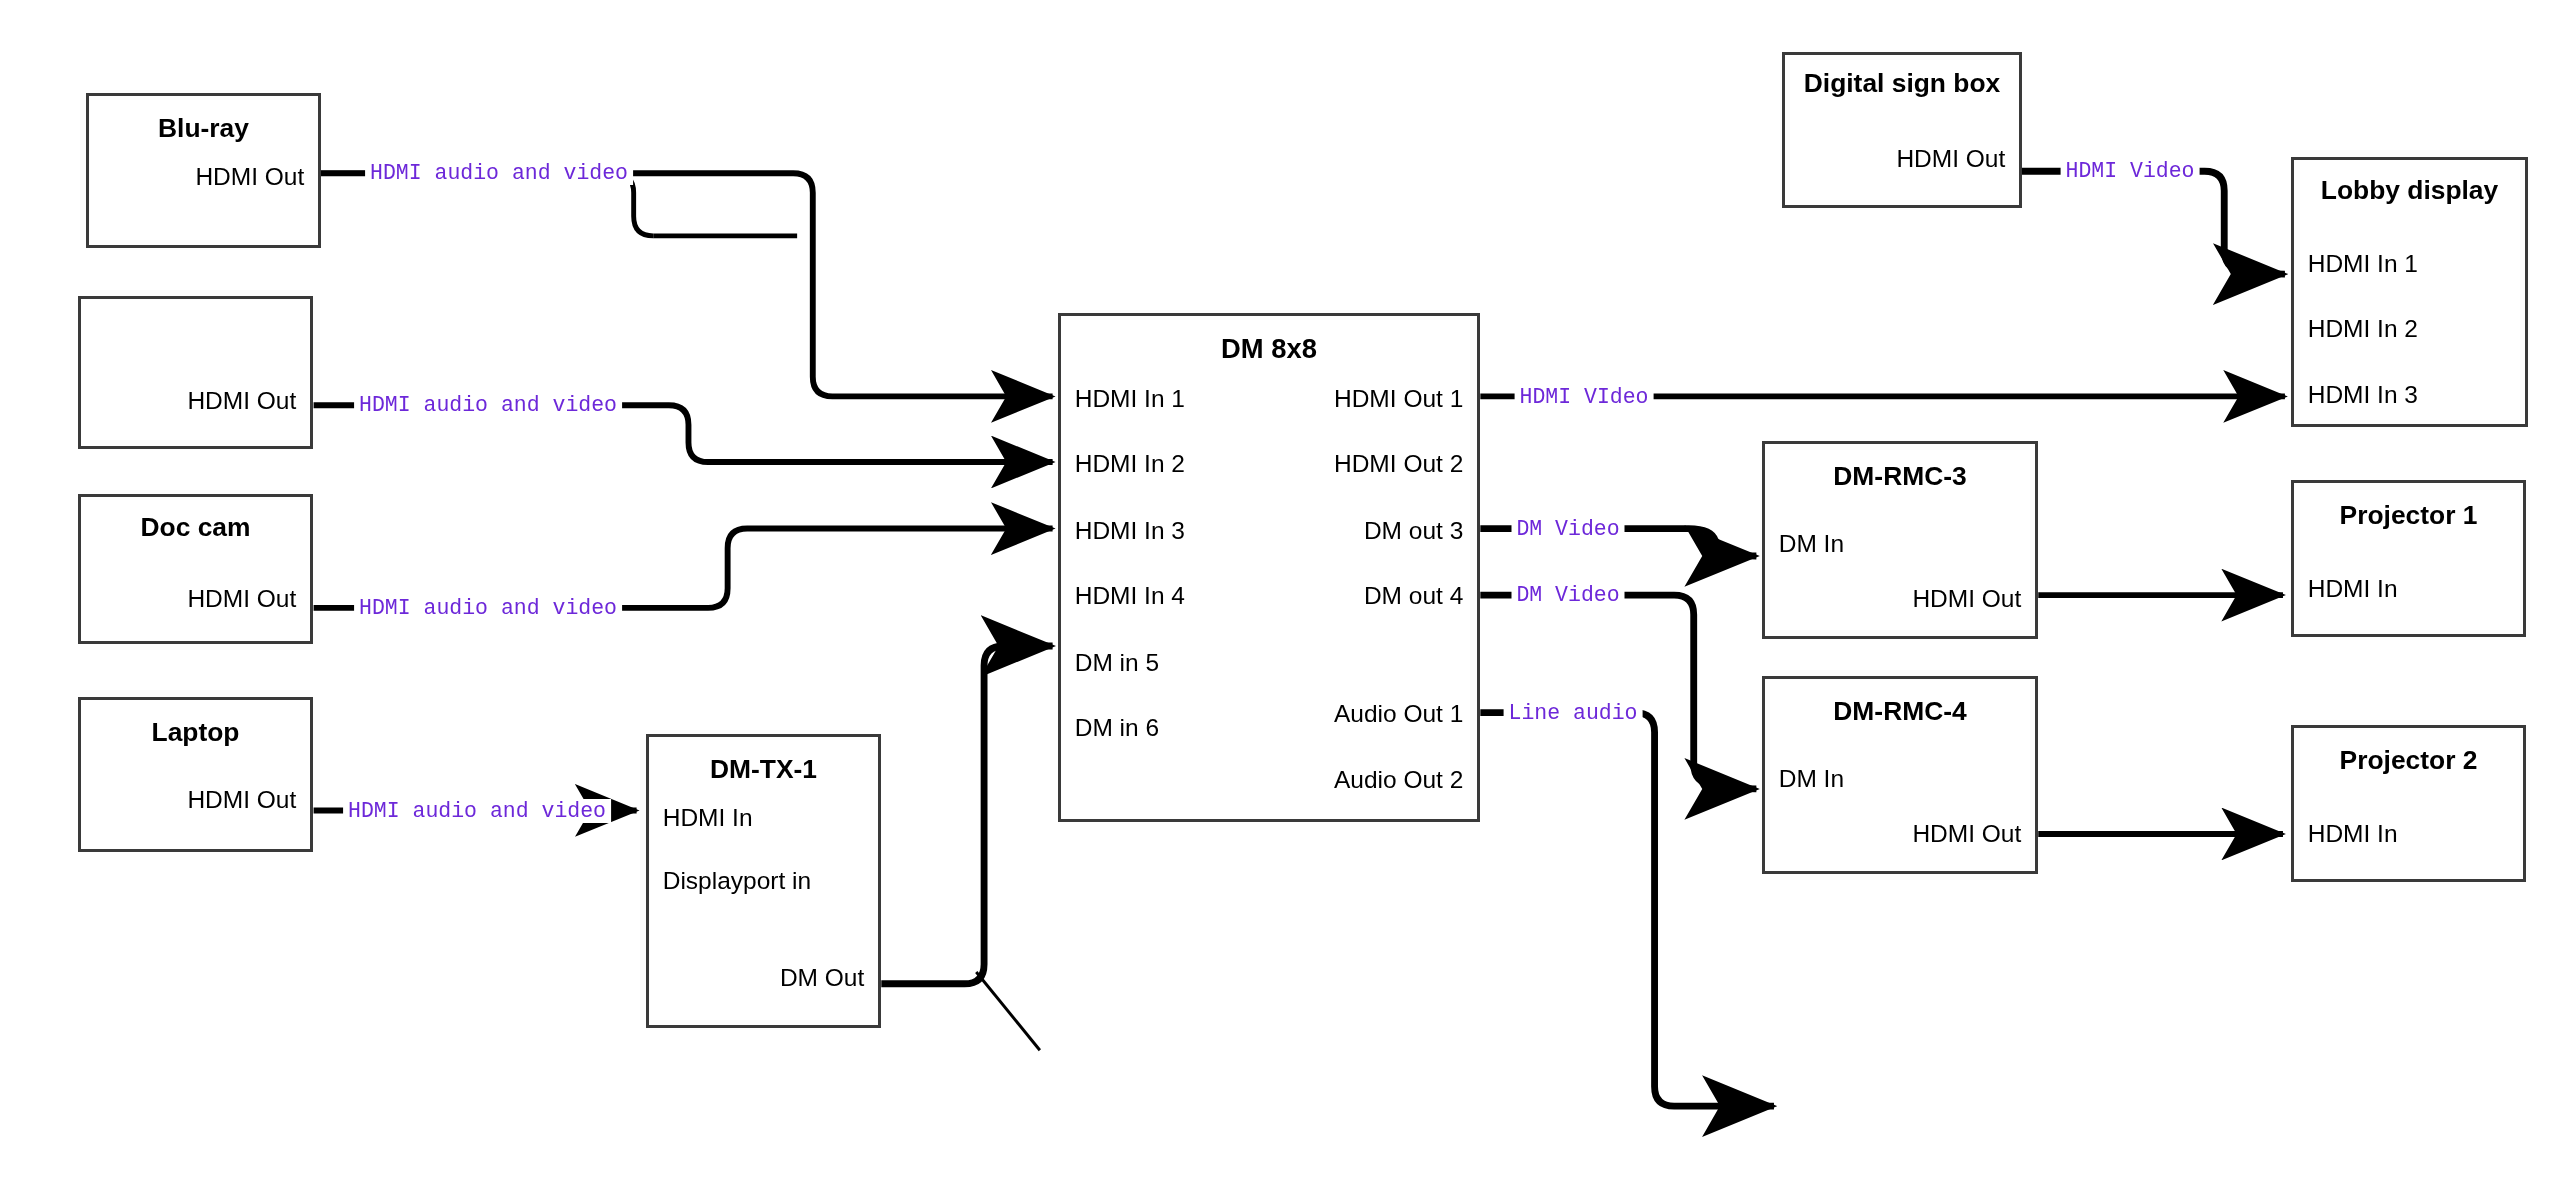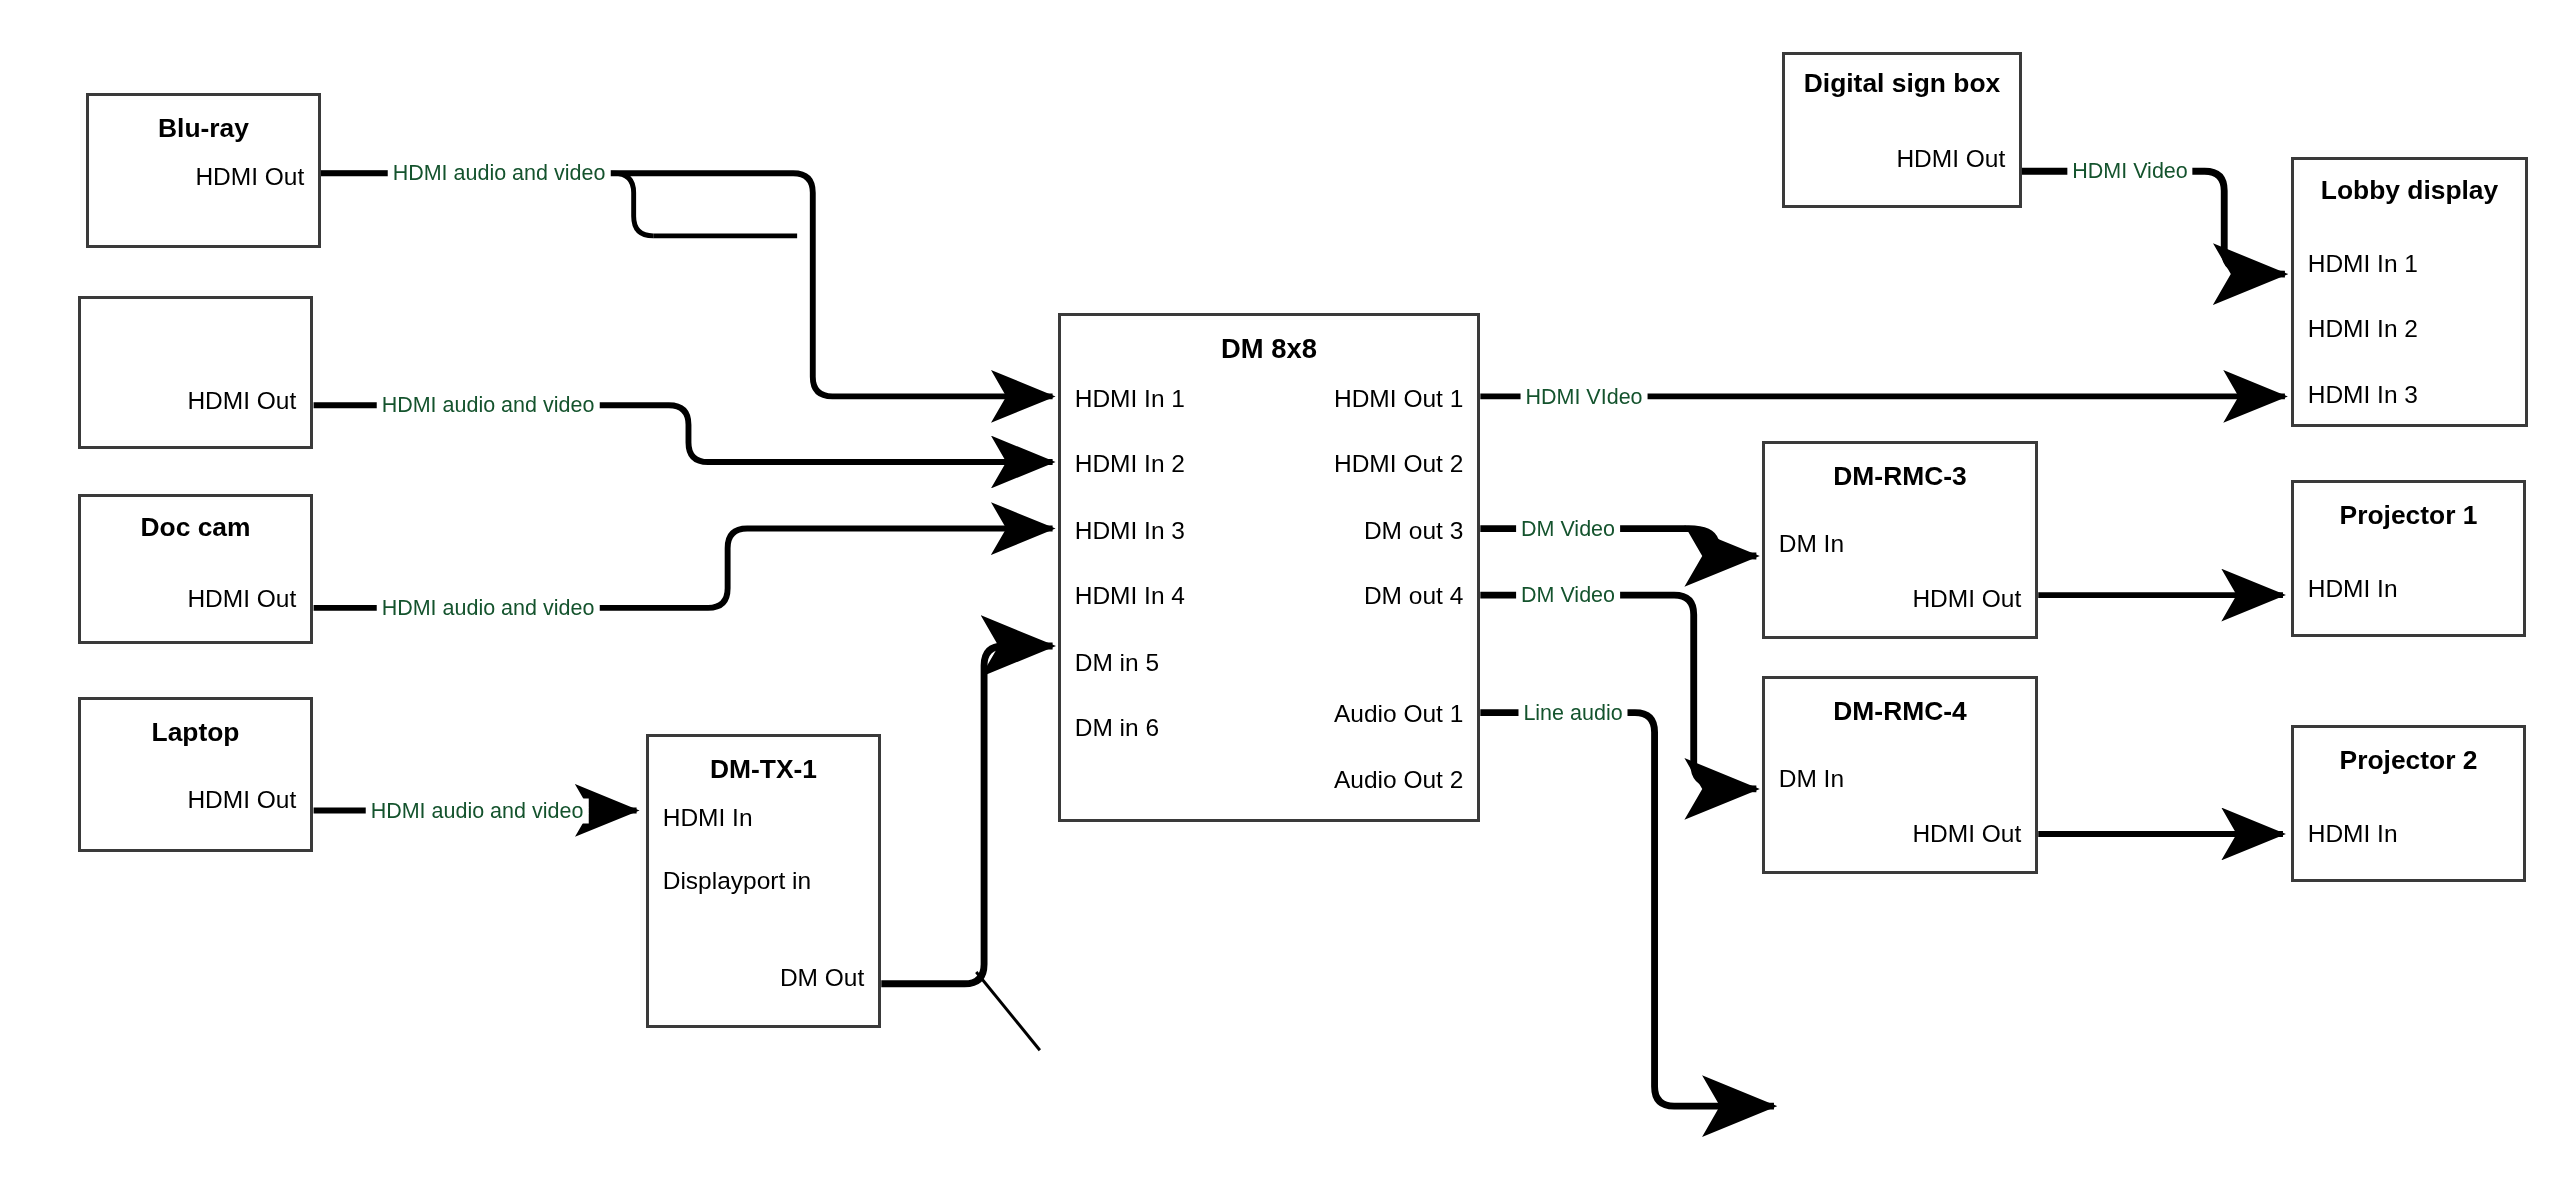--- a/index.html
+++ b/index.html
@@ -6,21 +6,21 @@
   #canvas{position:relative;width:2576px;height:1201px;background:#ffffff;
           font-family:"Liberation Sans",sans-serif;overflow:hidden;}
   .node{position:absolute;box-sizing:border-box;border:3.9px solid #3a3a3a;background:#ffffff;}
   .node .title{position:absolute;left:0;right:0;text-align:center;font-weight:bold;color:#000;line-height:1.12;}
   .port{position:absolute;color:#000;white-space:nowrap;}
   .port.l{left:13.7px;text-align:left;}
   .port.r{right:13.7px;text-align:right;}
   .note{position:absolute;box-sizing:border-box;border:2px dotted #2b2b2b;background:#fff;
         display:flex;align-items:center;justify-content:center;text-align:center;color:#000;line-height:1.18;}
   #wires{position:absolute;left:0;top:0;width:2576px;height:1201px;pointer-events:none;}
-  .elabel{position:absolute;color:#14532d;white-space:nowrap;background:#ffffff;padding:0 4.9px;transform:translate(-50%,-50%);}
+  .elabel{position:absolute;color:#6d28d9;white-space:nowrap;background:#ffffff;padding:0 4.9px;transform:translate(-50%,-50%);font-family:Liberation Mono, monospace;}
 </style>
 </head>
 <body>
 
 <div id="canvas">
 
   <svg id="wires" viewBox="0 0 2631 1227">
     <defs>
       <marker id="ah" markerWidth="11" markerHeight="9" refX="10.5" refY="4.5" orient="auto" markerUnits="strokeWidth">
         <path d="M0,0 L11,4.5 L0,9 L2.6,4.5 Z" fill="#000"></path>

